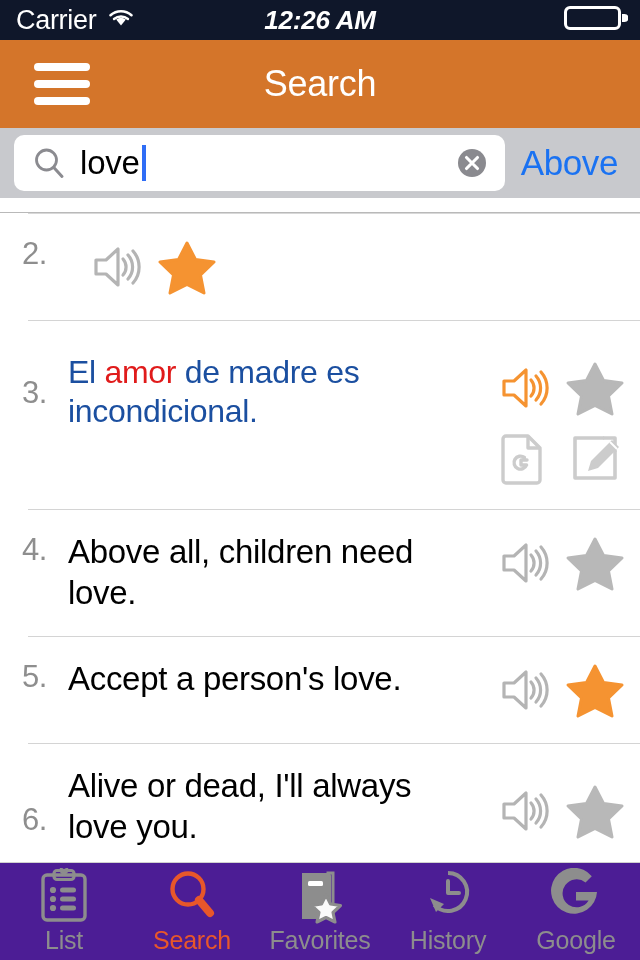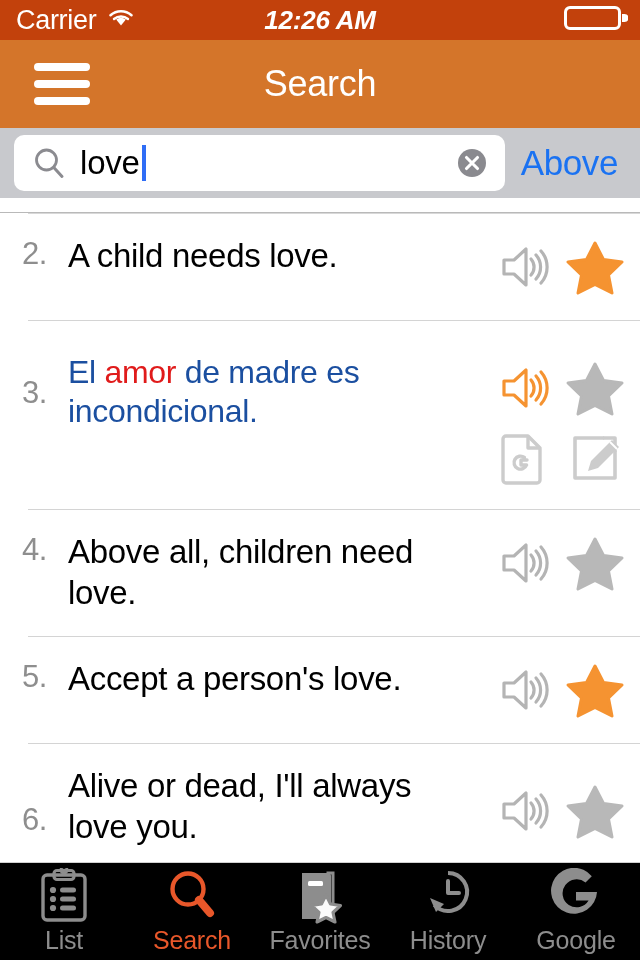--- a/index.html
+++ b/index.html
@@ -6,21 +6,21 @@
   html, body {
     width:640px; height:960px;
     font-family:"Liberation Sans", sans-serif;
     background:#ffffff;
     overflow:hidden;
   }
   .phone { position:relative; width:640px; height:960px; overflow:hidden; background:#fff; }
 
   
   .statusbar {
-    height:40px; background:#c2410c; color:#fff;
+    height:40px; background:#0f172a; color:#fff;
     display:flex; align-items:center; position:relative;
   }
   .sb-left { display:flex; align-items:center; gap:10px; padding-left:16px; }
   .sb-carrier { font-size:27px; letter-spacing:-0.3px; }
   .sb-time {
     position:absolute; left:0; right:0; text-align:center;
     font-size:26px; font-weight:bold; letter-spacing:-0.2px;font-style:italic;
   }
   .sb-right { position:absolute; right:12px; display:flex; align-items:center; }
 
@@ -100,21 +100,21 @@
   .divider { height:1px; background:#d4d4d4; margin-left:28px; }
 
   .sub-icons {
     display:flex; justify-content:flex-end; align-items:center;
     gap:10px; padding-right:14px; margin-top:-4px;
   }
 
   
   .tabbar {
     position:absolute; left:0; right:0; bottom:0; height:98px;
-    background:#000000; border-top:1px solid #d0d0d0;
+    background:#4c1d95; border-top:1px solid #d0d0d0;
     display:flex; align-items:stretch;margin-top:44px;
   }
   .tab {
     flex:1; display:flex; flex-direction:column;
     align-items:center; justify-content:center; gap:2px;
   }
   .tab-icon { height:56px; display:flex; align-items:center; justify-content:center; }
   .tab-label { font-size:25px; color:#8d8d8d; letter-spacing:-0.2px; }
   .tab.active .tab-label { color:#e8572a; }
 </style>
@@ -175,23 +175,20 @@
     </div>
     <div class="cancel-btn">Above</div>
   </div>
 
   <div class="list-wrap">
     <div class="toprule"></div>
     <div class="toprule2"></div>
 
     <div class="row" style="padding-top:22px;padding-bottom:22px;">
       <div class="row-num">2.</div>
-      <div class="row-body">
-        <div class="row-sentence">A child needs love.</div>
-      </div>
       <div class="row-icons">
         <span class="icon-btn">
           <svg width="62" height="62" viewBox="0 0 62 62">
             <path d="M12 24 h10 L34 13 v36 L22 38 H12 Z" fill="none" stroke="#b4b4b4" stroke-width="3.2" stroke-linejoin="round"></path>
             <path d="M39 23 a12 12 0 0 1 0 16" fill="none" stroke="#b4b4b4" stroke-width="3.2" stroke-linecap="round"></path>
             <path d="M44 19 a18 18 0 0 1 0 24" fill="none" stroke="#b4b4b4" stroke-width="3.2" stroke-linecap="round"></path>
             <path d="M49 15 a24 24 0 0 1 0 32" fill="none" stroke="#b4b4b4" stroke-width="3.2" stroke-linecap="round"></path>
           </svg>
         </span>
         <span class="icon-btn">

